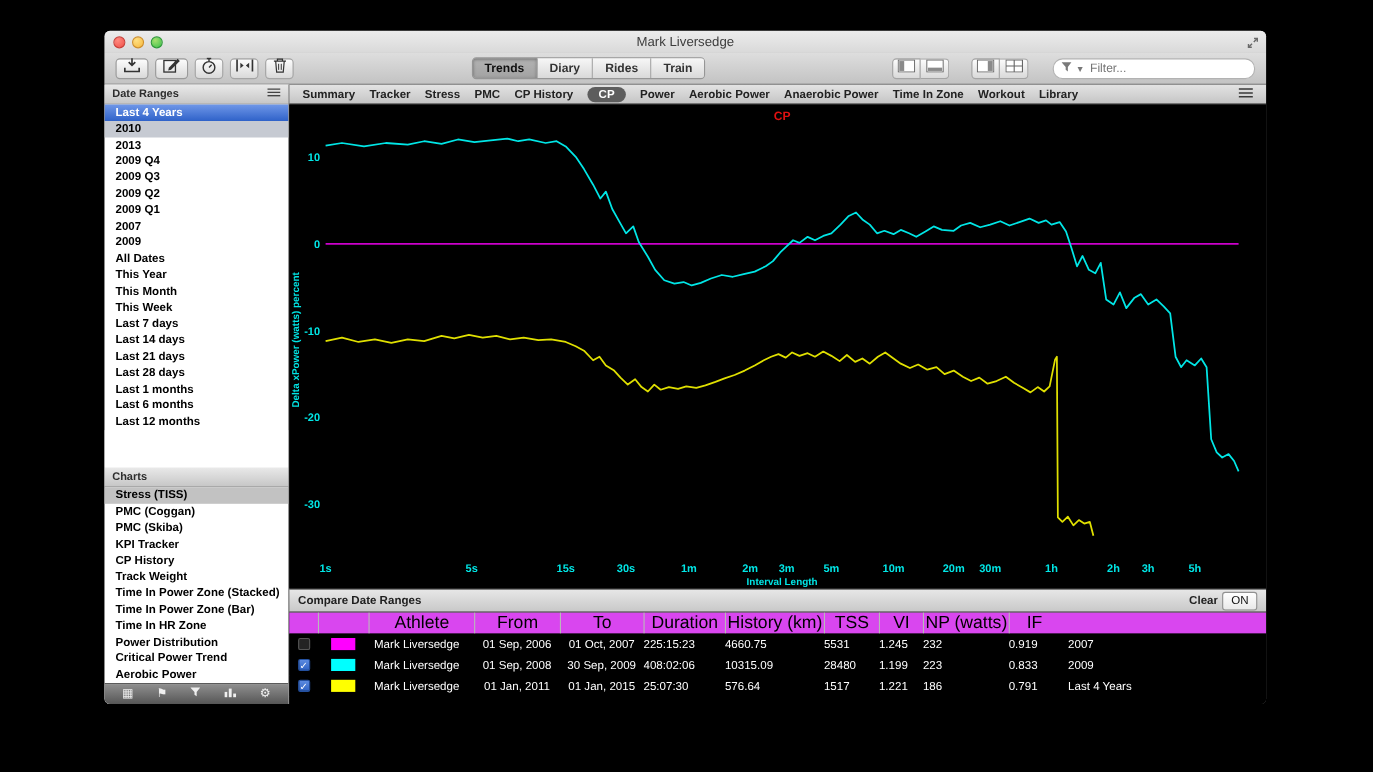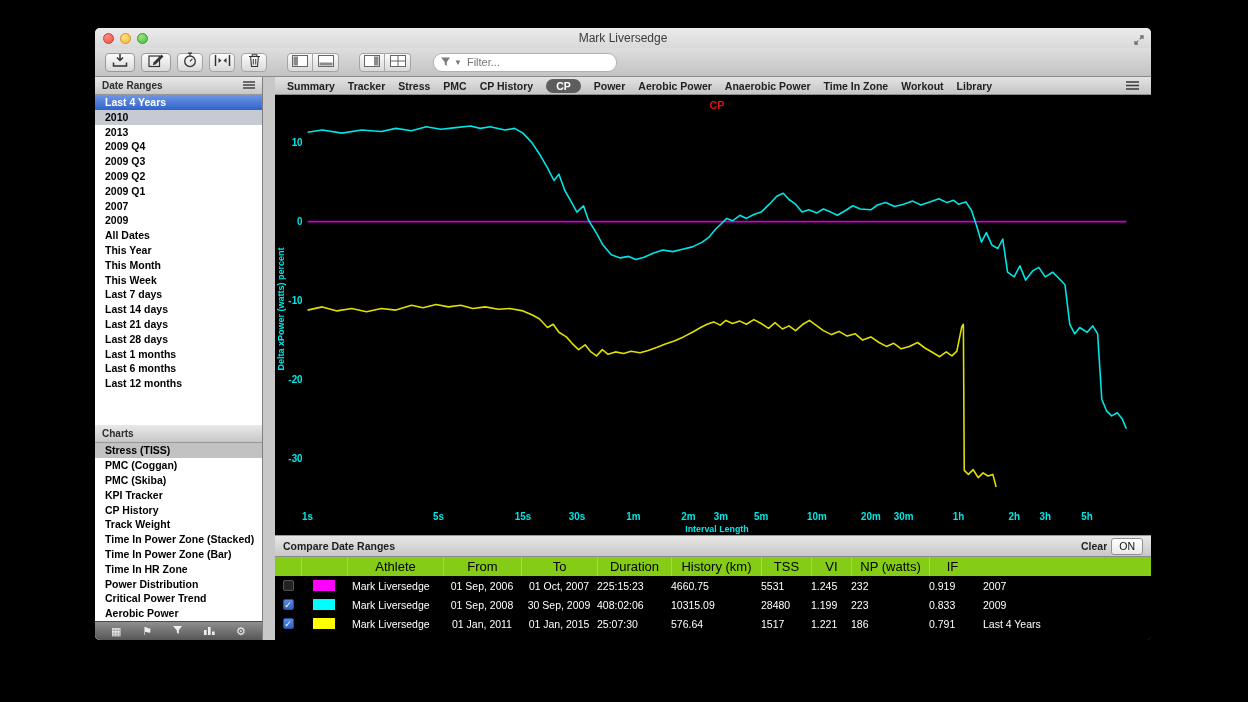--- a/index.html
+++ b/index.html
@@ -31,21 +31,21 @@
           background:linear-gradient(#f7f7f7,#d9d9d9);border-left:1px solid #ababab;}
   .seg .s:first-child{border-left:none;}
   .seg .s.on{background:linear-gradient(#b4b4b4,#a2a2a2);box-shadow:inset 0 1px 3px rgba(0,0,0,.4);color:#111;}
   .rgrp{display:flex;margin-left:14px;}
   .filter{width:168px;height:17px;border:1px solid #b2b2b2;border-radius:9px;background:#fff;
           display:flex;align-items:center;padding:0 7px;gap:3px;margin-left:16px;}
   .filter input{border:none;outline:none;width:110px;font-size:11px;color:#666;background:transparent;
                 font-family:"Liberation Sans",sans-serif;}
   .chev{font-size:8px;color:#777;}
   
-  .content{flex:1;display:flex;min-height:0;gap:12px;}
+  .content{flex:1;display:flex;min-height:0;}
   .sidebar{width:167px;background:#fff;border-right:1px solid #7e7e7e;display:flex;
            flex-direction:column;flex:none;}
   .shead{height:17px;background:linear-gradient(#e9e9e9,#c7c7c7);border-bottom:1px solid #979797;
          display:flex;align-items:center;padding:0 7px;font-size:10px;font-weight:bold;color:#2e2e2e;flex:none;}
   .shead .sp{flex:1}
   .sitem{height:14.8px;line-height:14.8px;font-size:10.5px;font-weight:bold;color:#000;
          padding-left:10px;white-space:nowrap;overflow:hidden;}
   .sitem.sel-blue{background:linear-gradient(#6f97e8,#2f62c9);color:#fff;}
   .sitem.sel-gray{background:#c6cad2;}
   .sitem.sel-dim{background:#c2c2c2;}
@@ -69,22 +69,22 @@
   .comparebar{height:20px;flex:none;background:linear-gradient(#e7e7e7,#c8c8c8);
               border-top:1px solid #999;border-bottom:1px solid #8a8a8a;display:flex;
               align-items:center;padding:0 8px;font-size:10.5px;font-weight:bold;color:#1e1e1e;}
   .comparebar .sp{flex:1}
   .clearbtn{font-size:10.5px;font-weight:bold;color:#222;margin-right:4px;max-width:30px;
             overflow:hidden;white-space:nowrap;}
   .onbtn{background:linear-gradient(#ffffff,#e9e9e9);border:1px solid #929292;border-radius:3px;
          font-size:10.5px;font-weight:normal;color:#111;height:15px;display:flex;align-items:center;
          padding:0 7px;}
   .ctable{--cols:26px 46px 96px 78px 76px 74px 90px 50px 40px 78px 46px 1fr;}
-  .thead{display:grid;grid-template-columns:var(--cols);height:19px;background:#84cc16;
-         font-size:13px;color:#000;flex:none;}
+  .thead{display:grid;grid-template-columns:var(--cols);height:19px;background:#d946ef;
+         font-size:16px;color:#000;flex:none;}
   .thead .hc{display:flex;align-items:center;justify-content:center;border-left:1px solid #b9b9b9;
              height:100%;white-space:nowrap;overflow:hidden;}
   .thead .hc.first{border-left:none;}
   .trow{display:grid;grid-template-columns:var(--cols);height:19px;align-items:center;
         background:#000;color:#fff;font-size:10.5px;}
   .cell{white-space:nowrap;overflow:hidden;}
   .cell.left{text-align:left;padding-left:5px;}
   .cell.center{text-align:center;}
   .cell.right{text-align:left;padding-right:10px;}
   .swatch{width:22px;height:11px;margin:0 auto;}
@@ -142,20 +142,26 @@
     </div>
     <div class="tbtn slim">
       <span><svg width="13" height="15">
             <path d="M1 3.5h11" stroke="#333" stroke-width="1.2"></path>
             <path d="M4.2 3.5V1.8h4.6v1.7" fill="none" stroke="#333" stroke-width="1.1"></path>
             <path d="M2.6 3.5l.9 10h6l.9-10" fill="none" stroke="#333" stroke-width="1.1"></path>
             <path d="M5.3 6v5.5M7.7 6v5.5" stroke="#333" stroke-width=".9"></path>
           </svg></span>
     </div>
 
+    <div class="seg" id="view-seg">
+        <div class="s on">Trends</div>
+        <div class="s">Diary</div>
+        <div class="s">Rides</div>
+        <div class="s">Train</div>
+      </div>
 
     <div class="rgrp">
       <div class="tbtn slim" style="margin-right:0;border-radius:4px 0 0 4px;">
         <span><svg width="16" height="12">
               <rect x=".5" y=".5" width="15" height="11" fill="#fff" stroke="#666"></rect>
               <rect x="1.5" y="1.5" width="4.5" height="9" fill="#8a8a8a"></rect>
             </svg></span>
       </div>
       <div class="tbtn slim" style="border-radius:0 4px 4px 0;border-left:none;">
         <span><svg width="16" height="12">

